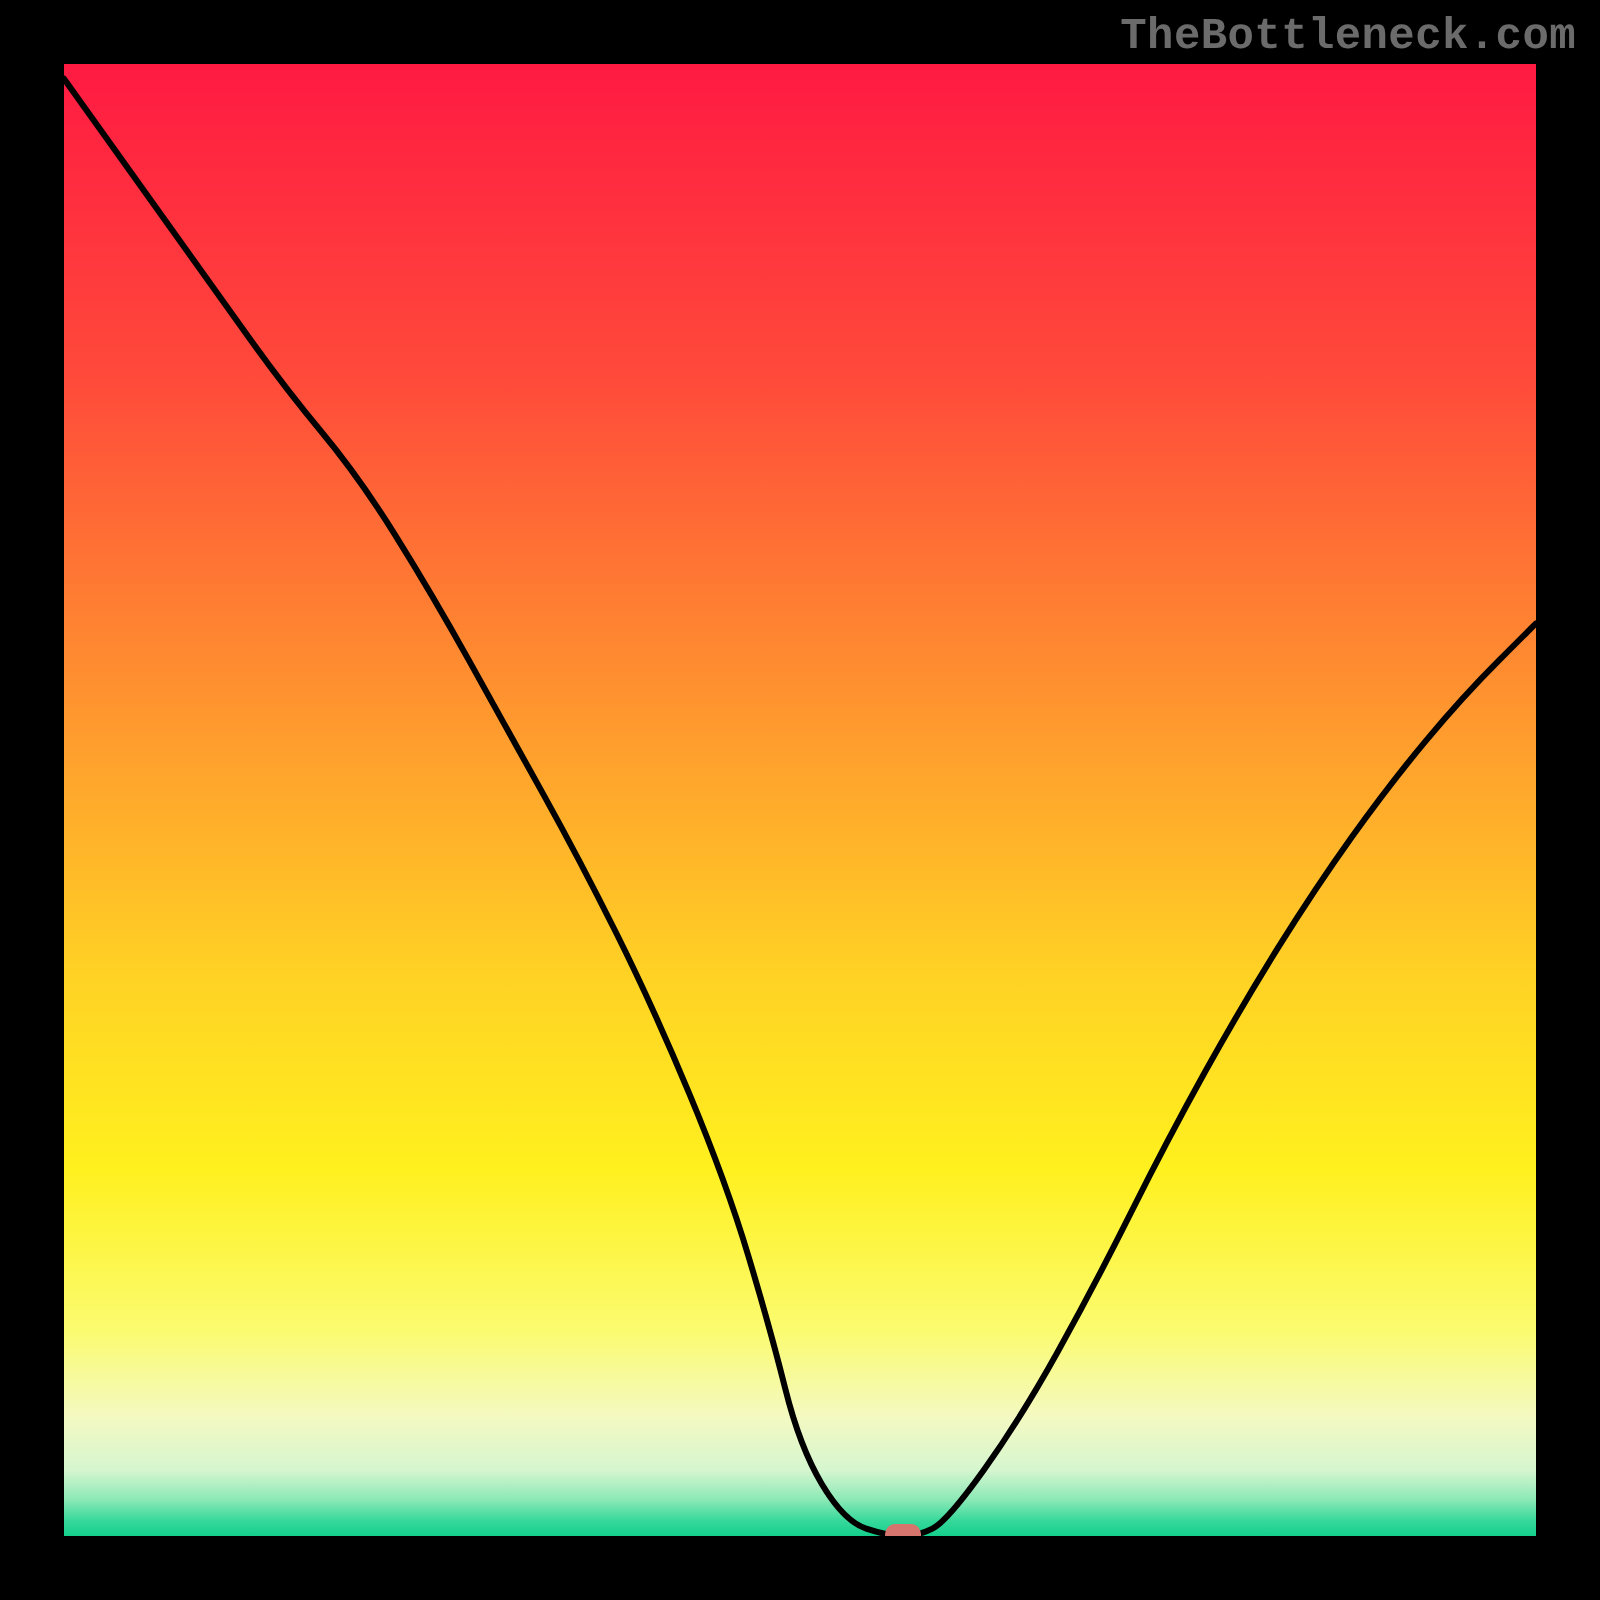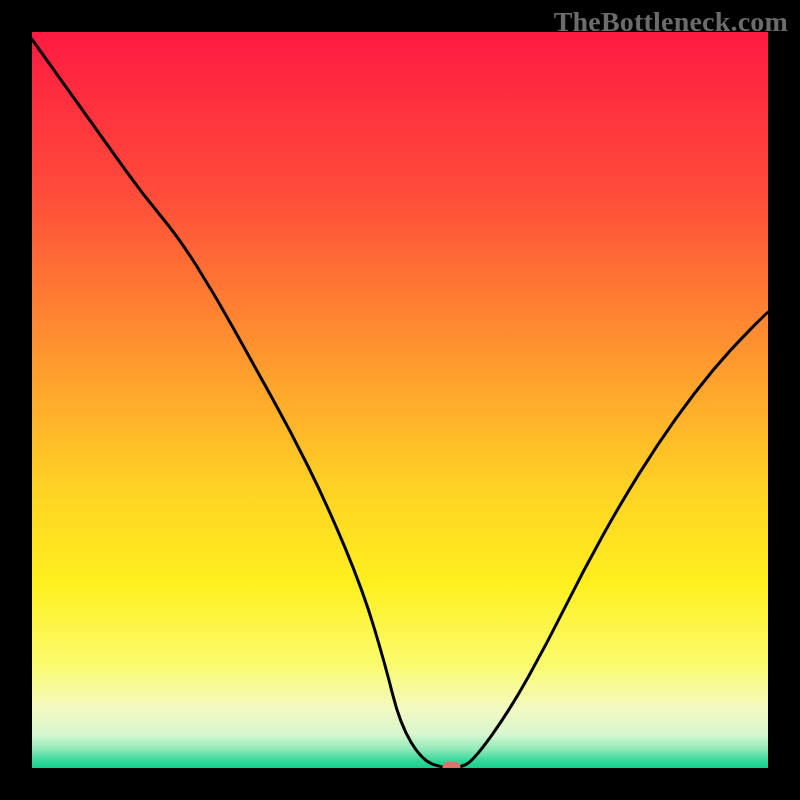--- a/index.html
+++ b/index.html
@@ -20,22 +20,22 @@
     position: absolute;
     left: 32px;
     top: 32px;
     width: 736px;
     height: 736px;
   }
   .watermark {
     position: absolute;
     top: 6px;
     right: 12px;
-    font-family: Liberation Serif, serif;
-    font-size: 28px;
+    font-family: Liberation Mono, monospace;
+    font-size: 22px;
     font-weight: 600;
     color: #6b6b6b;
     letter-spacing: 0.2px;
   }
   svg { display: block; }
 </style>
 </head>
 <body>
 
 <div class="frame">

